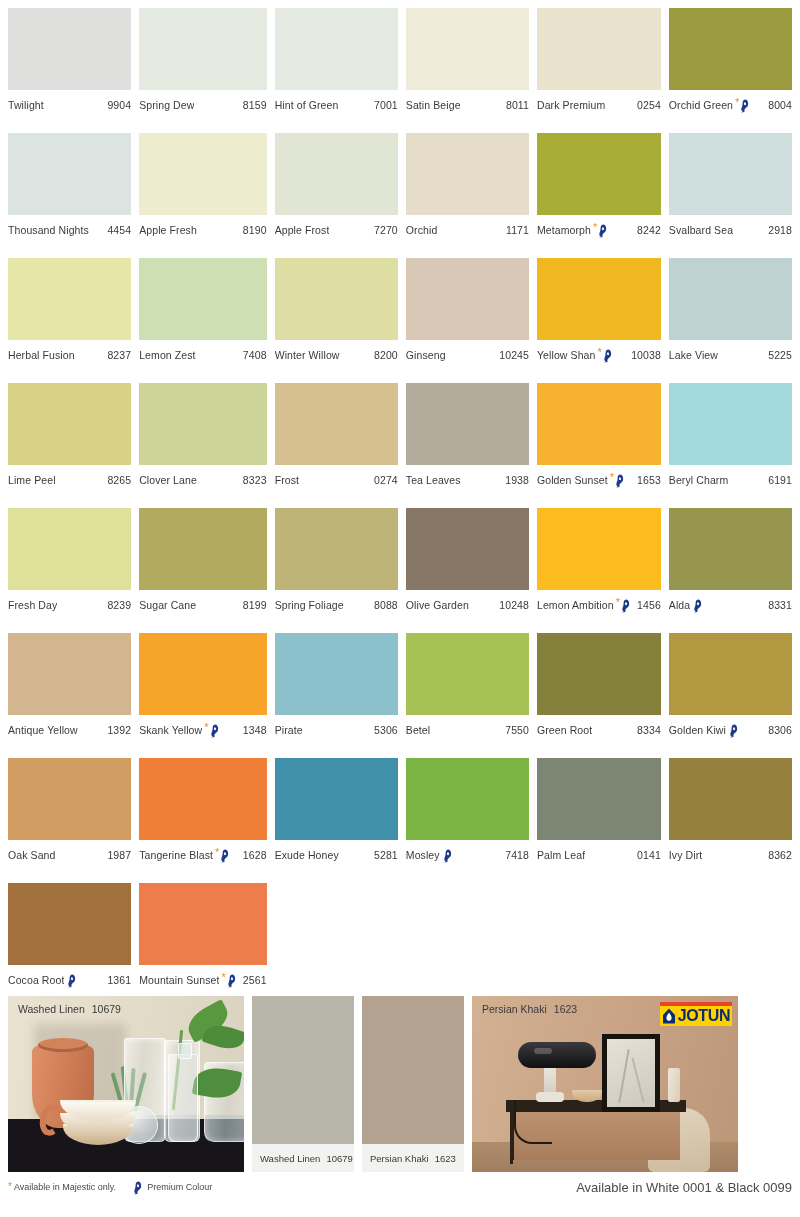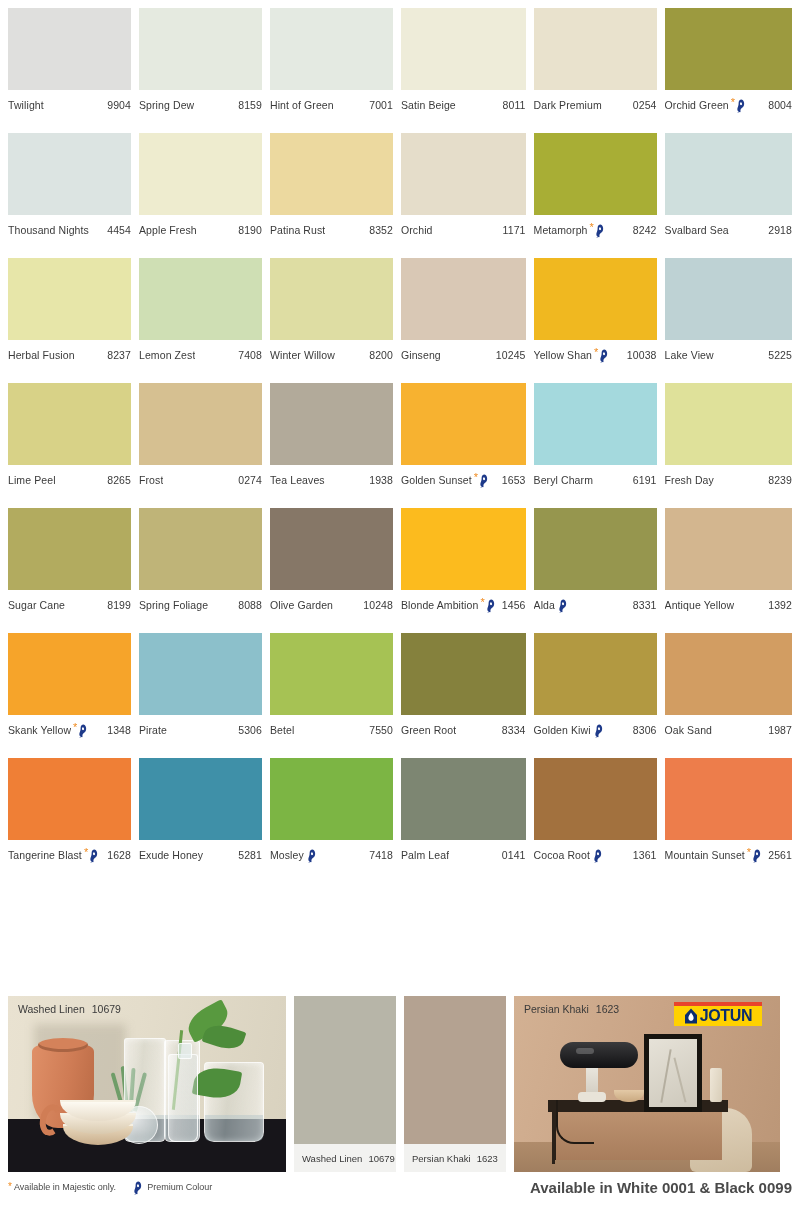--- a/index.html
+++ b/index.html
@@ -93,21 +93,21 @@
     left: 10px; top: 7px;
     font-size: 10.5px;
     color: #3a3a3a;
     z-index: 6;
     white-space: nowrap;
   }
   .photo-caption .pc-code { margin-left: 7px; }
 
   
   #photo-washed-linen {
-    width: 278px; height: 176px;
+    width: 236px; height: 176px;
     background: #e6dfcd;
   }
   .pwl-wall {
     position: absolute; left:0; top:0; width:100%; height:123px;
     background: linear-gradient(100deg,#e9e2d1 0%, #e4ddcb 45%, #d9d2bf 100%);
   }
   .pwl-shadow {
     position:absolute; left:26px; top:28px; width:92px; height:96px;
     background: rgba(120,110,90,.22);
     filter: blur(5px);
@@ -284,22 +284,22 @@
     border-radius:2px;
   }
   .ppk-chair {
     position:absolute; left:176px; top:112px; width:62px; height:64px;
     background: linear-gradient(170deg,#e2d4bd,#cdbb9e);
     border-radius: 26px 26px 6px 6px;
   }
 
   
   #jotun-logo {
-    position:absolute; right:18px; top:6px;
-    width: 88px; height: 24px;
+    position:absolute; right:6px; top:6px;
+    width: 72px; height: 24px;
     background:#ffd100;
     display:flex; align-items:center; justify-content:center;
     z-index: 8;
     border-top: 4px solid #e8442c;
   }
   #jotun-logo .jl-inner {
     display:flex; align-items:center; gap:2px;
   }
   #jotun-logo .jl-drop {
     width:14px; height:16px; position:relative;
@@ -314,21 +314,21 @@
   #footer {
     position:absolute;
     left:8px; right:8px; top: 1178px;
     height: 18px;
     display:flex; align-items:center;
     font-size:9px; color:#4a4a4a;
   }
   .footer-left { display:flex; align-items:center; gap:2px; white-space:nowrap; }
   .footer-left .fl-star { color:#f08a1e; font-size:10px; position:relative; top:-1px; }
   .footer-left .fl-sep { display:inline-block; width:12px; }
-  .footer-right { margin-left:auto; white-space:nowrap; font-size:15px;font-weight:bold; }
+  .footer-right { margin-left:auto; white-space:nowrap; font-size:13px; }
 </style>
 </head>
 <body>
 
 <div id="swatch-grid">
     <div class="swatch-cell">
       <div class="swatch-chip" style="background: rgb(223, 223, 221);"></div>
       <div class="swatch-label">
         <span class="swatch-name">Twilight</span>
         <span class="swatch-marks"></span>
@@ -394,25 +394,25 @@
     </div>
     <div class="swatch-cell">
       <div class="swatch-chip" style="background: rgb(238, 236, 207);"></div>
       <div class="swatch-label">
         <span class="swatch-name">Apple Fresh</span>
         <span class="swatch-marks"></span>
         <span class="swatch-code">8190</span>
       </div>
     </div>
     <div class="swatch-cell">
-      <div class="swatch-chip" style="background: rgb(236, 217, 159);"></div>
-      <div class="swatch-label">
-        <span class="swatch-name">Patina Rust</span>
-        <span class="swatch-marks"></span>
-        <span class="swatch-code">8352</span>
+      <div class="swatch-chip" style="background: rgb(225, 230, 212);"></div>
+      <div class="swatch-label">
+        <span class="swatch-name">Apple Frost</span>
+        <span class="swatch-marks"></span>
+        <span class="swatch-code">7270</span>
       </div>
     </div>
     <div class="swatch-cell">
       <div class="swatch-chip" style="background: rgb(229, 221, 202);"></div>
       <div class="swatch-label">
         <span class="swatch-name">Orchid</span>
         <span class="swatch-marks"></span>
         <span class="swatch-code">1171</span>
       </div>
     </div>
@@ -500,20 +500,28 @@
     </div>
     <div class="swatch-cell">
       <div class="swatch-chip" style="background: rgb(216, 210, 135);"></div>
       <div class="swatch-label">
         <span class="swatch-name">Lime Peel</span>
         <span class="swatch-marks"></span>
         <span class="swatch-code">8265</span>
       </div>
     </div>
     <div class="swatch-cell">
+      <div class="swatch-chip" style="background: rgb(204, 212, 151);"></div>
+      <div class="swatch-label">
+        <span class="swatch-name">Clover Lane</span>
+        <span class="swatch-marks"></span>
+        <span class="swatch-code">8323</span>
+      </div>
+    </div>
+    <div class="swatch-cell">
       <div class="swatch-chip" style="background: rgb(214, 192, 145);"></div>
       <div class="swatch-label">
         <span class="swatch-name">Frost</span>
         <span class="swatch-marks"></span>
         <span class="swatch-code">0274</span>
       </div>
     </div>
     <div class="swatch-cell">
       <div class="swatch-chip" style="background: rgb(178, 170, 154);"></div>
       <div class="swatch-label">
@@ -575,21 +583,21 @@
       <div class="swatch-chip" style="background: rgb(134, 119, 103);"></div>
       <div class="swatch-label">
         <span class="swatch-name">Olive Garden</span>
         <span class="swatch-marks"></span>
         <span class="swatch-code">10248</span>
       </div>
     </div>
     <div class="swatch-cell">
       <div class="swatch-chip" style="background: rgb(252, 187, 30);"></div>
       <div class="swatch-label">
-        <span class="swatch-name">Blonde Ambition</span>
+        <span class="swatch-name">Lemon Ambition</span>
         <span class="swatch-marks">
           <span class="star-mark">*</span>
           <span class="penguin-icon">
             <svg viewBox="0 0 11 14" width="11" height="14" aria-hidden="true">
               <path d="M5.6 0.6 C3.6 0.6 2.5 2.2 2.6 4.2 C2.7 6.0 2.0 7.4 1.5 9.0 C1.0 10.6 1.6 12.6 3.3 13.1 C4.1 13.4 4.6 12.9 4.5 12.2 C4.3 11.2 4.6 10.2 5.3 9.6 C6.3 8.7 7.4 8.0 7.9 6.6 C8.6 4.6 8.0 2.2 6.6 1.1 Z" fill="#1e3a8a"></path>
               <path d="M4.7 3.3 C4.0 3.7 3.8 4.6 4.1 5.4 C4.4 6.1 5.0 6.4 5.5 6.1 C6.1 5.8 6.2 5.0 5.9 4.2 C5.6 3.5 5.2 3.1 4.7 3.3 Z" fill="#ffffff"></path>
               <path d="M2.2 12.9 L1.0 13.6 L3.2 13.6 Z" fill="#1e3a8a"></path>
             </svg>
           </span>
         </span>
@@ -725,20 +733,28 @@
         </span>
         <span class="swatch-code">7418</span>
       </div>
     </div>
     <div class="swatch-cell">
       <div class="swatch-chip" style="background: rgb(125, 134, 114);"></div>
       <div class="swatch-label">
         <span class="swatch-name">Palm Leaf</span>
         <span class="swatch-marks"></span>
         <span class="swatch-code">0141</span>
+      </div>
+    </div>
+    <div class="swatch-cell">
+      <div class="swatch-chip" style="background: rgb(150, 128, 62);"></div>
+      <div class="swatch-label">
+        <span class="swatch-name">Ivy Dirt</span>
+        <span class="swatch-marks"></span>
+        <span class="swatch-code">8362</span>
       </div>
     </div>
     <div class="swatch-cell">
       <div class="swatch-chip" style="background: rgb(162, 113, 62);"></div>
       <div class="swatch-label">
         <span class="swatch-name">Cocoa Root</span>
         <span class="swatch-marks">
           <span class="penguin-icon">
             <svg viewBox="0 0 11 14" width="11" height="14" aria-hidden="true">
               <path d="M5.6 0.6 C3.6 0.6 2.5 2.2 2.6 4.2 C2.7 6.0 2.0 7.4 1.5 9.0 C1.0 10.6 1.6 12.6 3.3 13.1 C4.1 13.4 4.6 12.9 4.5 12.2 C4.3 11.2 4.6 10.2 5.3 9.6 C6.3 8.7 7.4 8.0 7.9 6.6 C8.6 4.6 8.0 2.2 6.6 1.1 Z" fill="#1e3a8a"></path>

